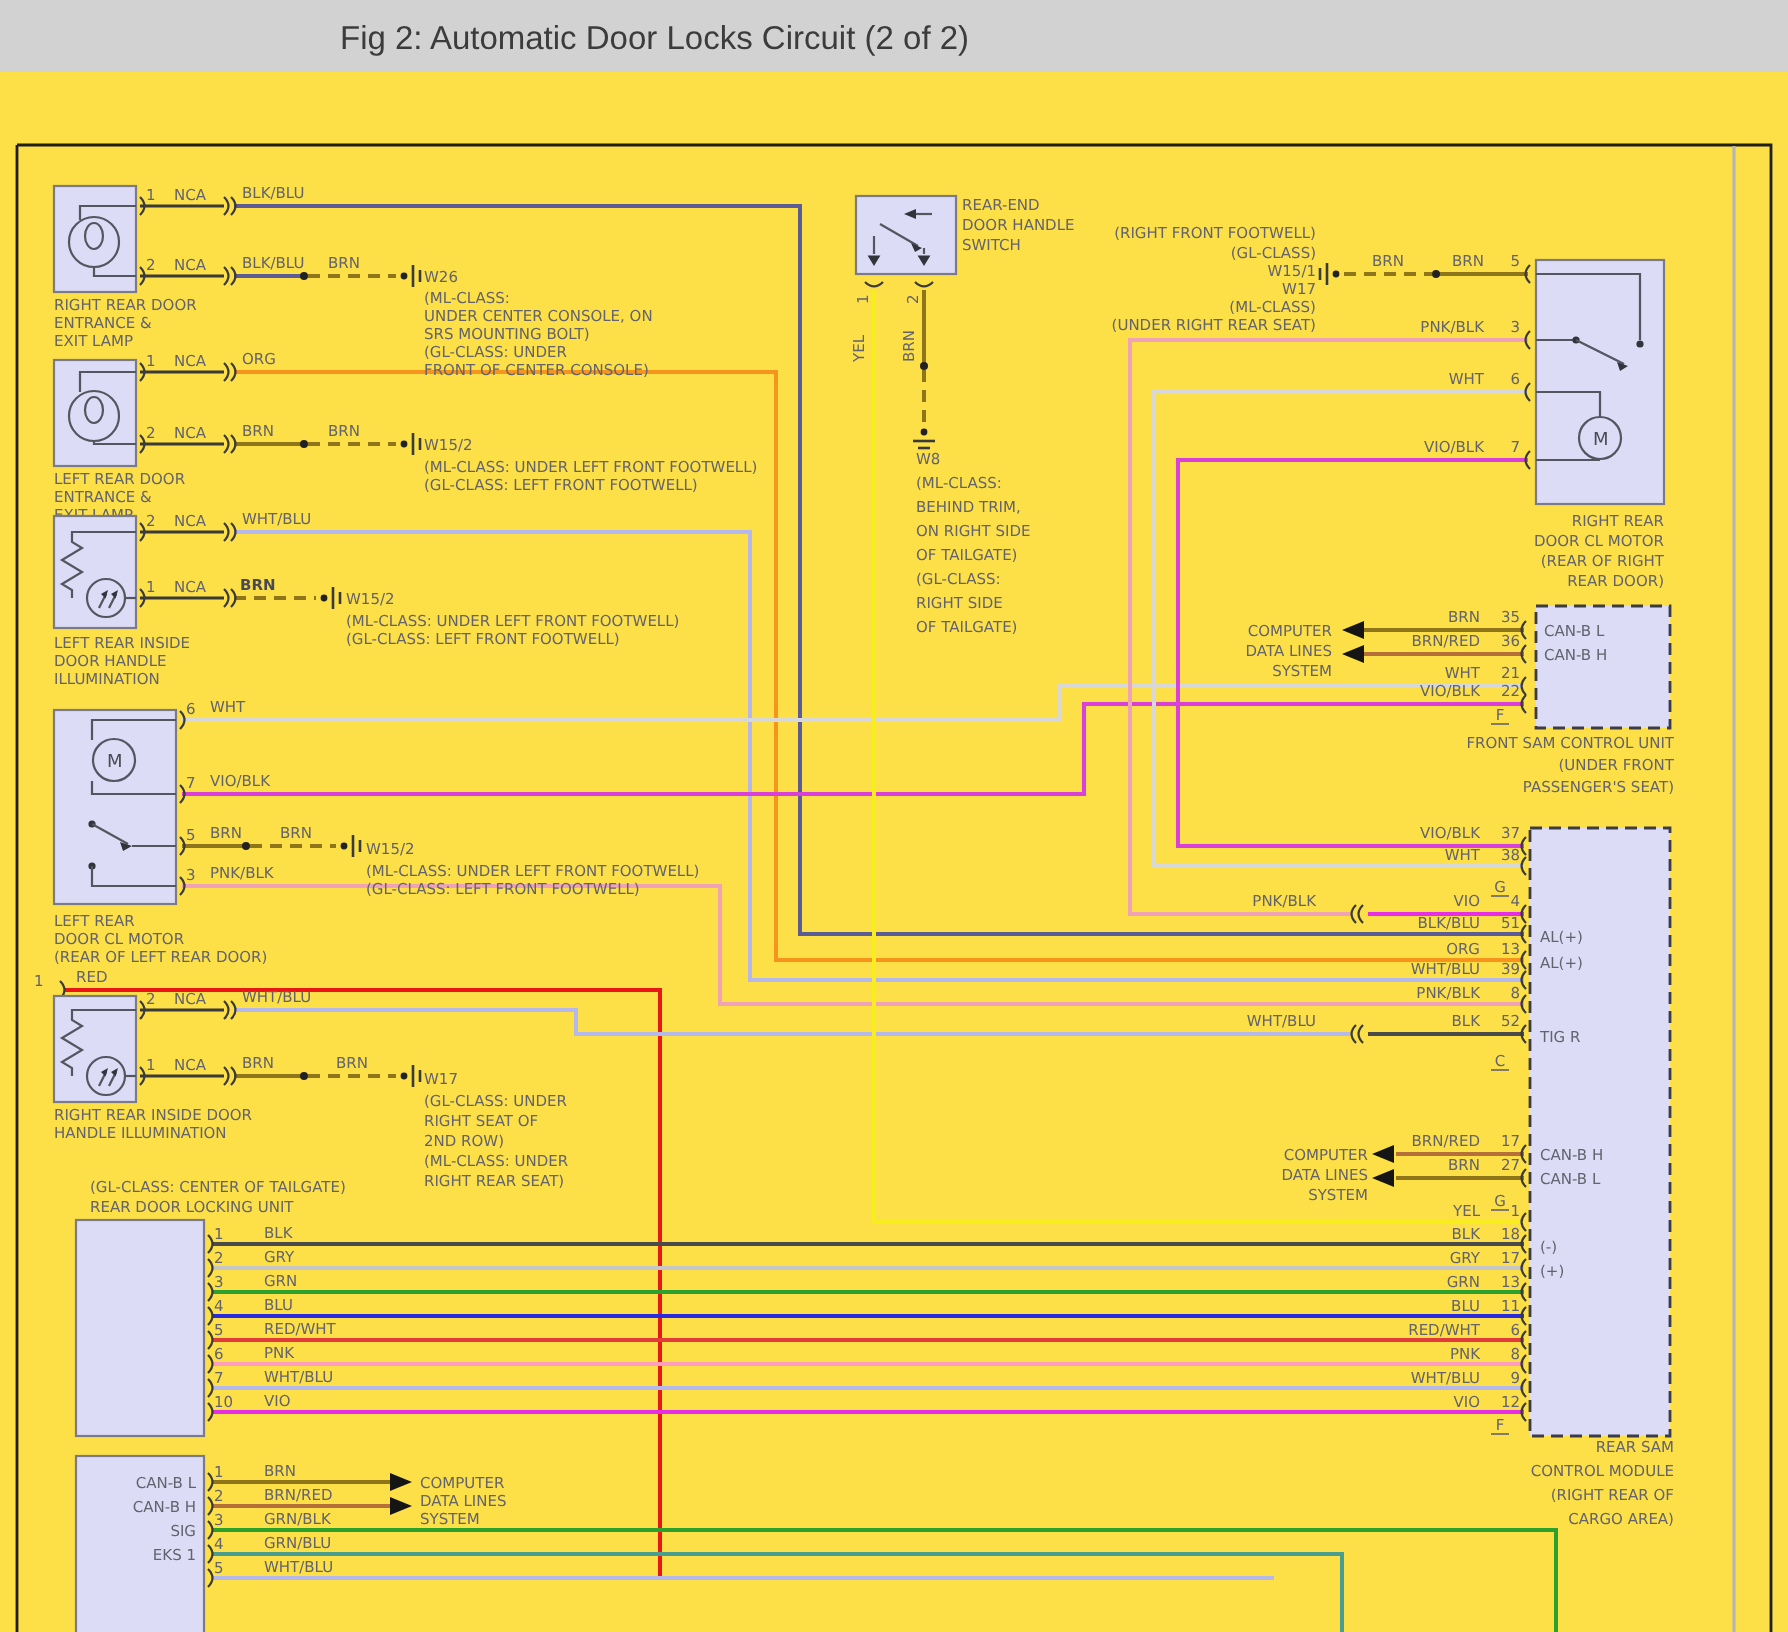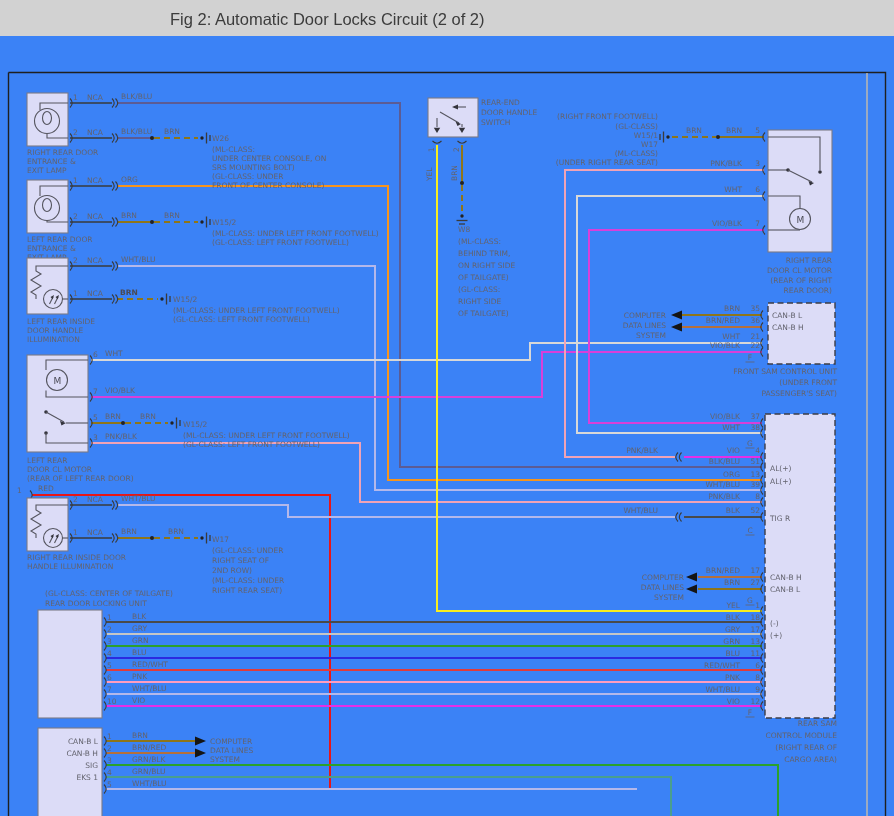--- a/index.html
+++ b/index.html
@@ -1,16 +1,16 @@
 <!DOCTYPE html>
 <html><head>
 <meta charset="utf-8">
 <style>
   html,body{margin:0;padding:0;background:#fff;}
-  #page{position:relative;width:894px;height:816px;overflow:hidden;background:#3b82f6;}
+  #page{position:relative;width:894px;height:816px;overflow:hidden;background:#fde047;}
   svg text{font-family:"DejaVu Sans",sans-serif;font-size:7.5px;fill:#63636e;}
   svg text.title{font-family:"Liberation Sans",sans-serif;font-size:16.5px;fill:#3c3c3c;}
   svg text.b{font-weight:bold;fill:#4a4a55;}
   svg text.m{font-size:9px;fill:#4a4a55;}
   .box{fill:#dcdcf7;stroke:#7a7a88;stroke-width:1.1;}
   .dbox{fill:#dcdcf7;stroke:#3c3c46;stroke-width:1.4;stroke-dasharray:6 3.5;}
   .stub{stroke:#3a3a3a;stroke-width:1.4;fill:none;}
   polyline[data-wire]{fill:none;stroke-width:2;}
   .dash{stroke-dasharray:6 4;}
   .sym{stroke:#55555f;stroke-width:1.1;fill:none;}

